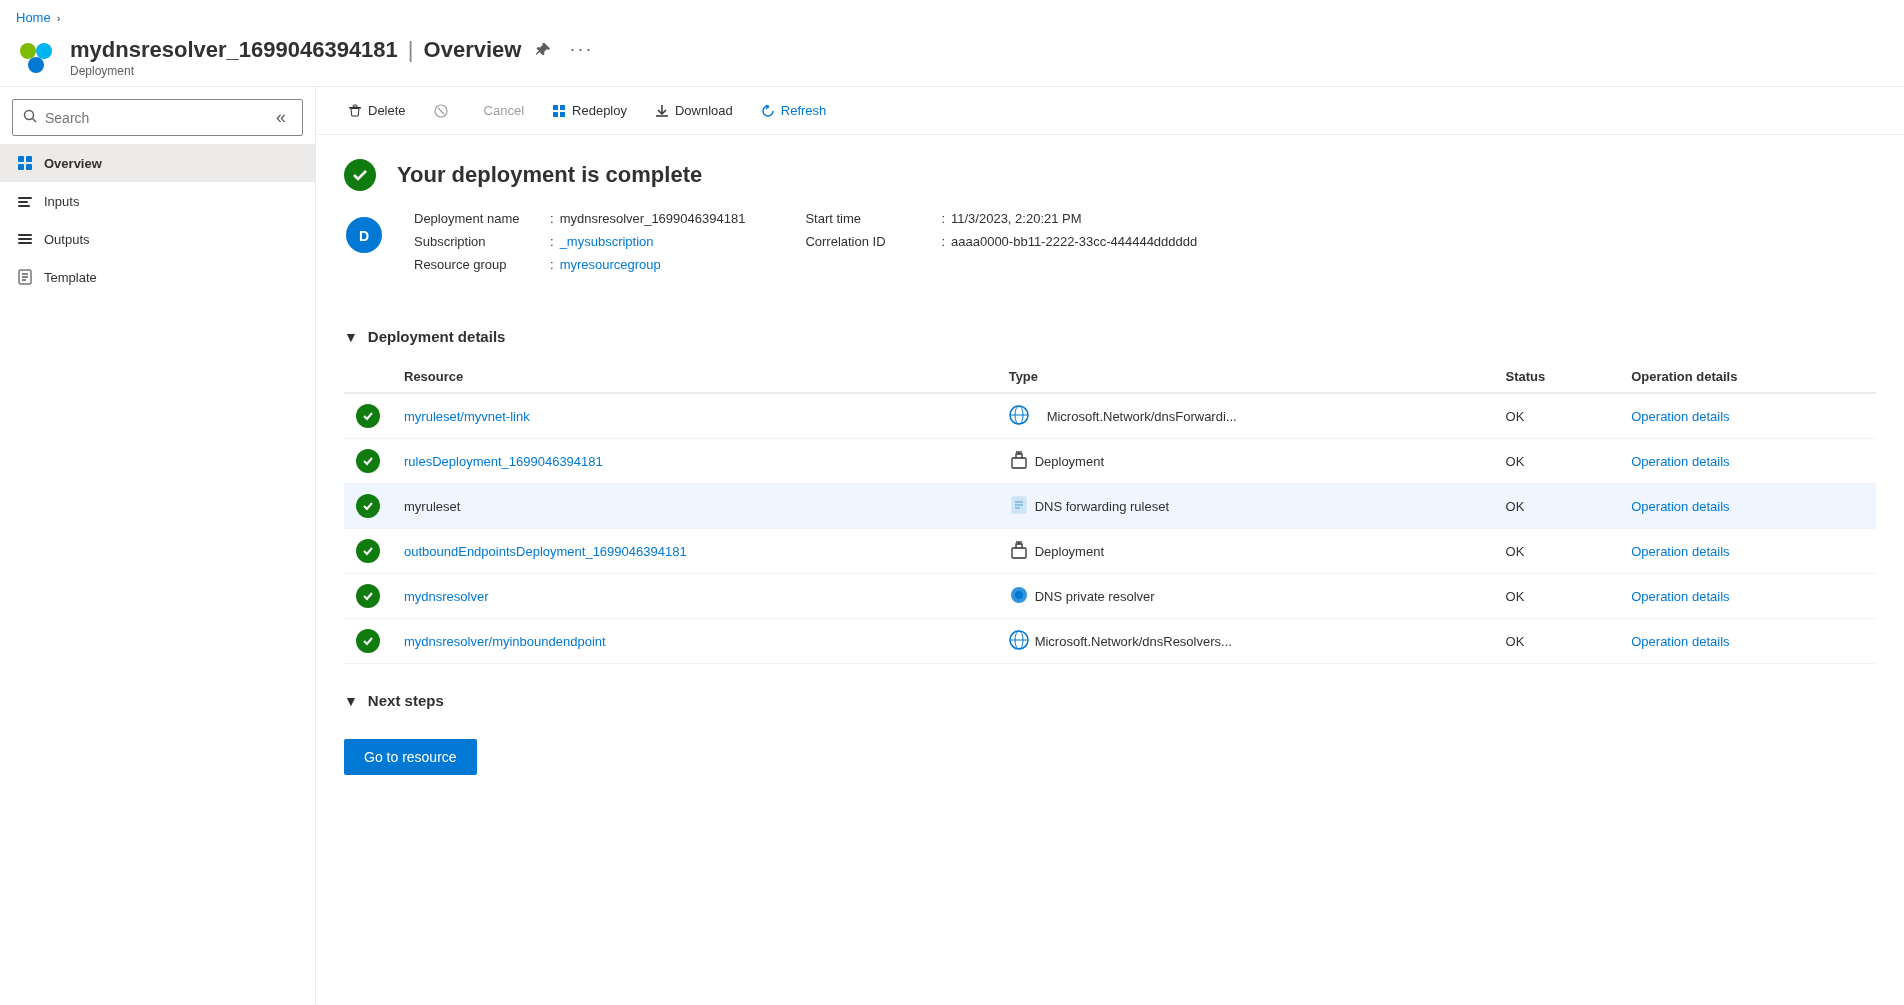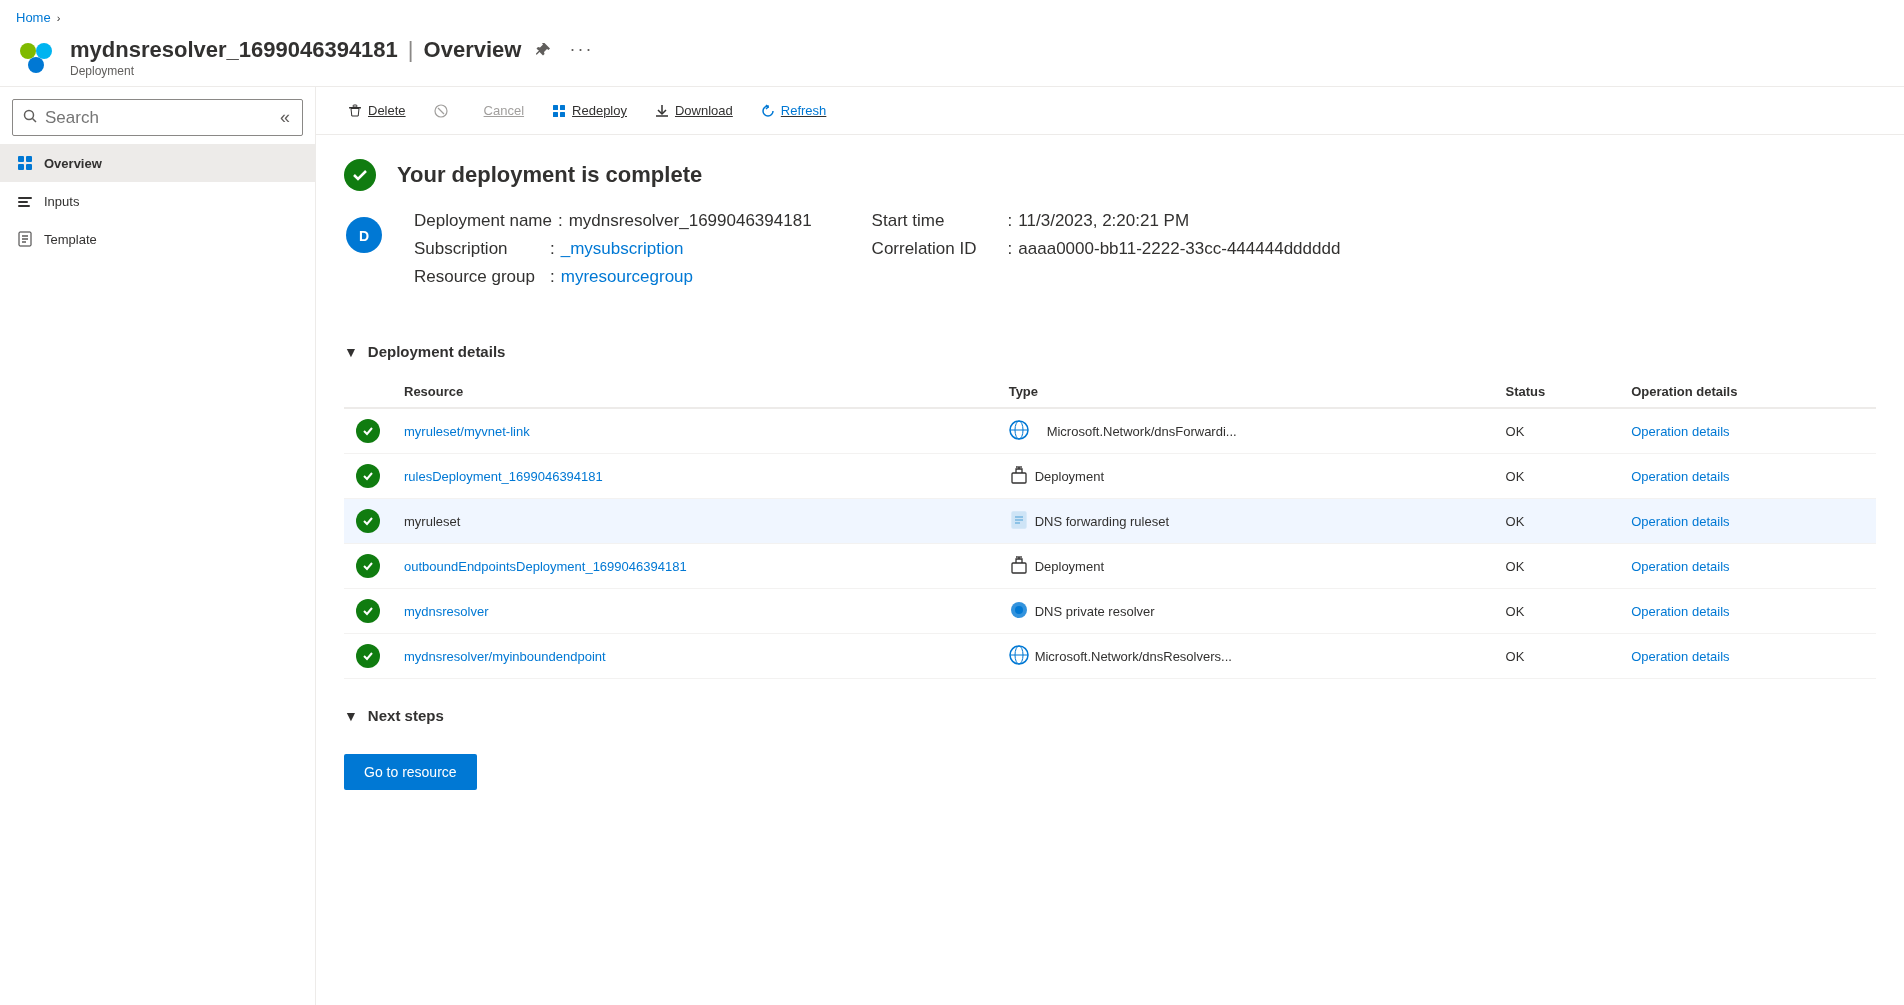--- a/index.html
+++ b/index.html
@@ -19,49 +19,49 @@
     .header-subtitle { font-size: 12px; color: #605e5c; }
     .header-icon-btn { background: none; border: none; cursor: pointer; color: #605e5c; font-size: 16px; padding: 4px; display: flex; align-items: center; }
 
     
     .main-layout { display: flex; flex: 1; overflow: hidden; }
 
     
     .sidebar { width: 316px; flex-shrink: 0; border-right: 1px solid #edebe9; background: #fff; display: flex; flex-direction: column; }
     .sidebar-search { padding: 12px 12px 8px 12px; }
     .search-box { display: flex; align-items: center; border: 1px solid #8a8886; border-radius: 2px; padding: 5px 10px; gap: 8px; background: #fff; }
-    .search-box input { border: none; outline: none; font-size: 17px; flex: 1; background: transparent; }
+    .search-box input { border: none; outline: none; font-size: 14px; flex: 1; background: transparent; }
     .search-icon { color: #605e5c; font-size: 14px; }
     .sidebar-collapse { margin-left: auto; cursor: pointer; color: #605e5c; font-size: 18px; padding: 2px 6px; }
 
     .sidebar-nav { display: flex; flex-direction: column; }
     .nav-item { display: flex; align-items: center; gap: 10px; padding: 10px 16px; cursor: pointer; font-size: 13px; color: #323130; }
     .nav-item.active { background: #edebe9; font-weight: 600; }
     .nav-item-icon { width: 18px; height: 18px; display: flex; align-items: center; justify-content: center; flex-shrink: 0; }
 
     
     .content-area { flex: 1; overflow-y: auto; background: #fff; }
 
     
     .toolbar { display: flex; align-items: center; gap: 4px; padding: 10px 20px; border-bottom: 1px solid #edebe9; }
-    .toolbar-btn { display: flex; align-items: center; gap: 6px; padding: 6px 12px; background: none; border: none; cursor: pointer; font-size: 13px; color: #323130; border-radius: 2px; text-decoration: underline; }
+    .toolbar-btn { display: flex; align-items: center; gap: 6px; padding: 6px 12px; background: none; border: none; cursor: pointer; font-size: 13px; color: #323130; border-radius: 2px; }
     .toolbar-btn.disabled { color: #a19f9d; cursor: not-allowed; gap: 36px; }
 
     
     .overview-content { padding: 24px 28px; }
 
     
     .success-banner { display: flex; align-items: center; gap: 21px; margin-bottom: 20px; }
     .success-icon { width: 32px; height: 32px; background: #107c10; border-radius: 50%; display: flex; align-items: center; justify-content: center; color: white; font-size: 18px; flex-shrink: 0; }
     .success-title { font-size: 22px; font-weight: 600; color: #323130; }
 
     
     .deployment-info { display: flex; gap: 60px; margin-left: 46px; margin-bottom: 28px; padding-left: 14px; }
     .info-column { display: flex; flex-direction: column; gap: 8px; }
-    .info-row { display: flex; align-items: flex-start; gap: 6px; font-size: 17px; }
+    .info-row { display: flex; align-items: flex-start; gap: 6px; font-size: 13px; }
     .info-label { color: #323130; min-width: 130px; }
     .info-separator { color: #323130; }
     .info-value { color: #323130; }
     .info-value.link { color: #0078d4; cursor: pointer; text-decoration: none; }
 
     
     .section-header { display: flex; align-items: center; gap: 10px; margin-bottom: 16px; cursor: pointer; }
     .section-chevron { font-size: 14px; color: #323130; }
     .section-title { font-size: 15px; font-weight: 600; color: #323130; }
 
@@ -144,20 +144,30 @@
         </div>
         <div class="nav-item">
           <span class="nav-item-icon">
             <svg width="16" height="16" viewBox="0 0 16 16" fill="#323130">
                 <rect x="1" y="4" width="14" height="2" rx="1"></rect>
                 <rect x="1" y="8" width="10" height="2" rx="1"></rect>
                 <rect x="1" y="12" width="12" height="2" rx="1"></rect>
               </svg>
           </span>
           <span>Inputs</span>
+        </div>
+        <div class="nav-item">
+          <span class="nav-item-icon">
+            <svg width="16" height="16" viewBox="0 0 16 16" fill="#323130">
+                <rect x="1" y="3" width="14" height="2" rx="1"></rect>
+                <rect x="1" y="7" width="14" height="2" rx="1"></rect>
+                <rect x="1" y="11" width="14" height="2" rx="1"></rect>
+              </svg>
+          </span>
+          <span>Outputs</span>
         </div>
         <div class="nav-item">
           <span class="nav-item-icon">
             <svg width="16" height="16" viewBox="0 0 16 16" fill="#323130">
                 <rect x="2" y="1" width="12" height="14" rx="1" stroke="#323130" stroke-width="1" fill="none"></rect>
                 <line x1="5" y1="5" x2="11" y2="5" stroke="#323130" stroke-width="1.2"></line>
                 <line x1="5" y1="8" x2="11" y2="8" stroke="#323130" stroke-width="1.2"></line>
                 <line x1="5" y1="11" x2="9" y2="11" stroke="#323130" stroke-width="1.2"></line>
               </svg>
           </span>

